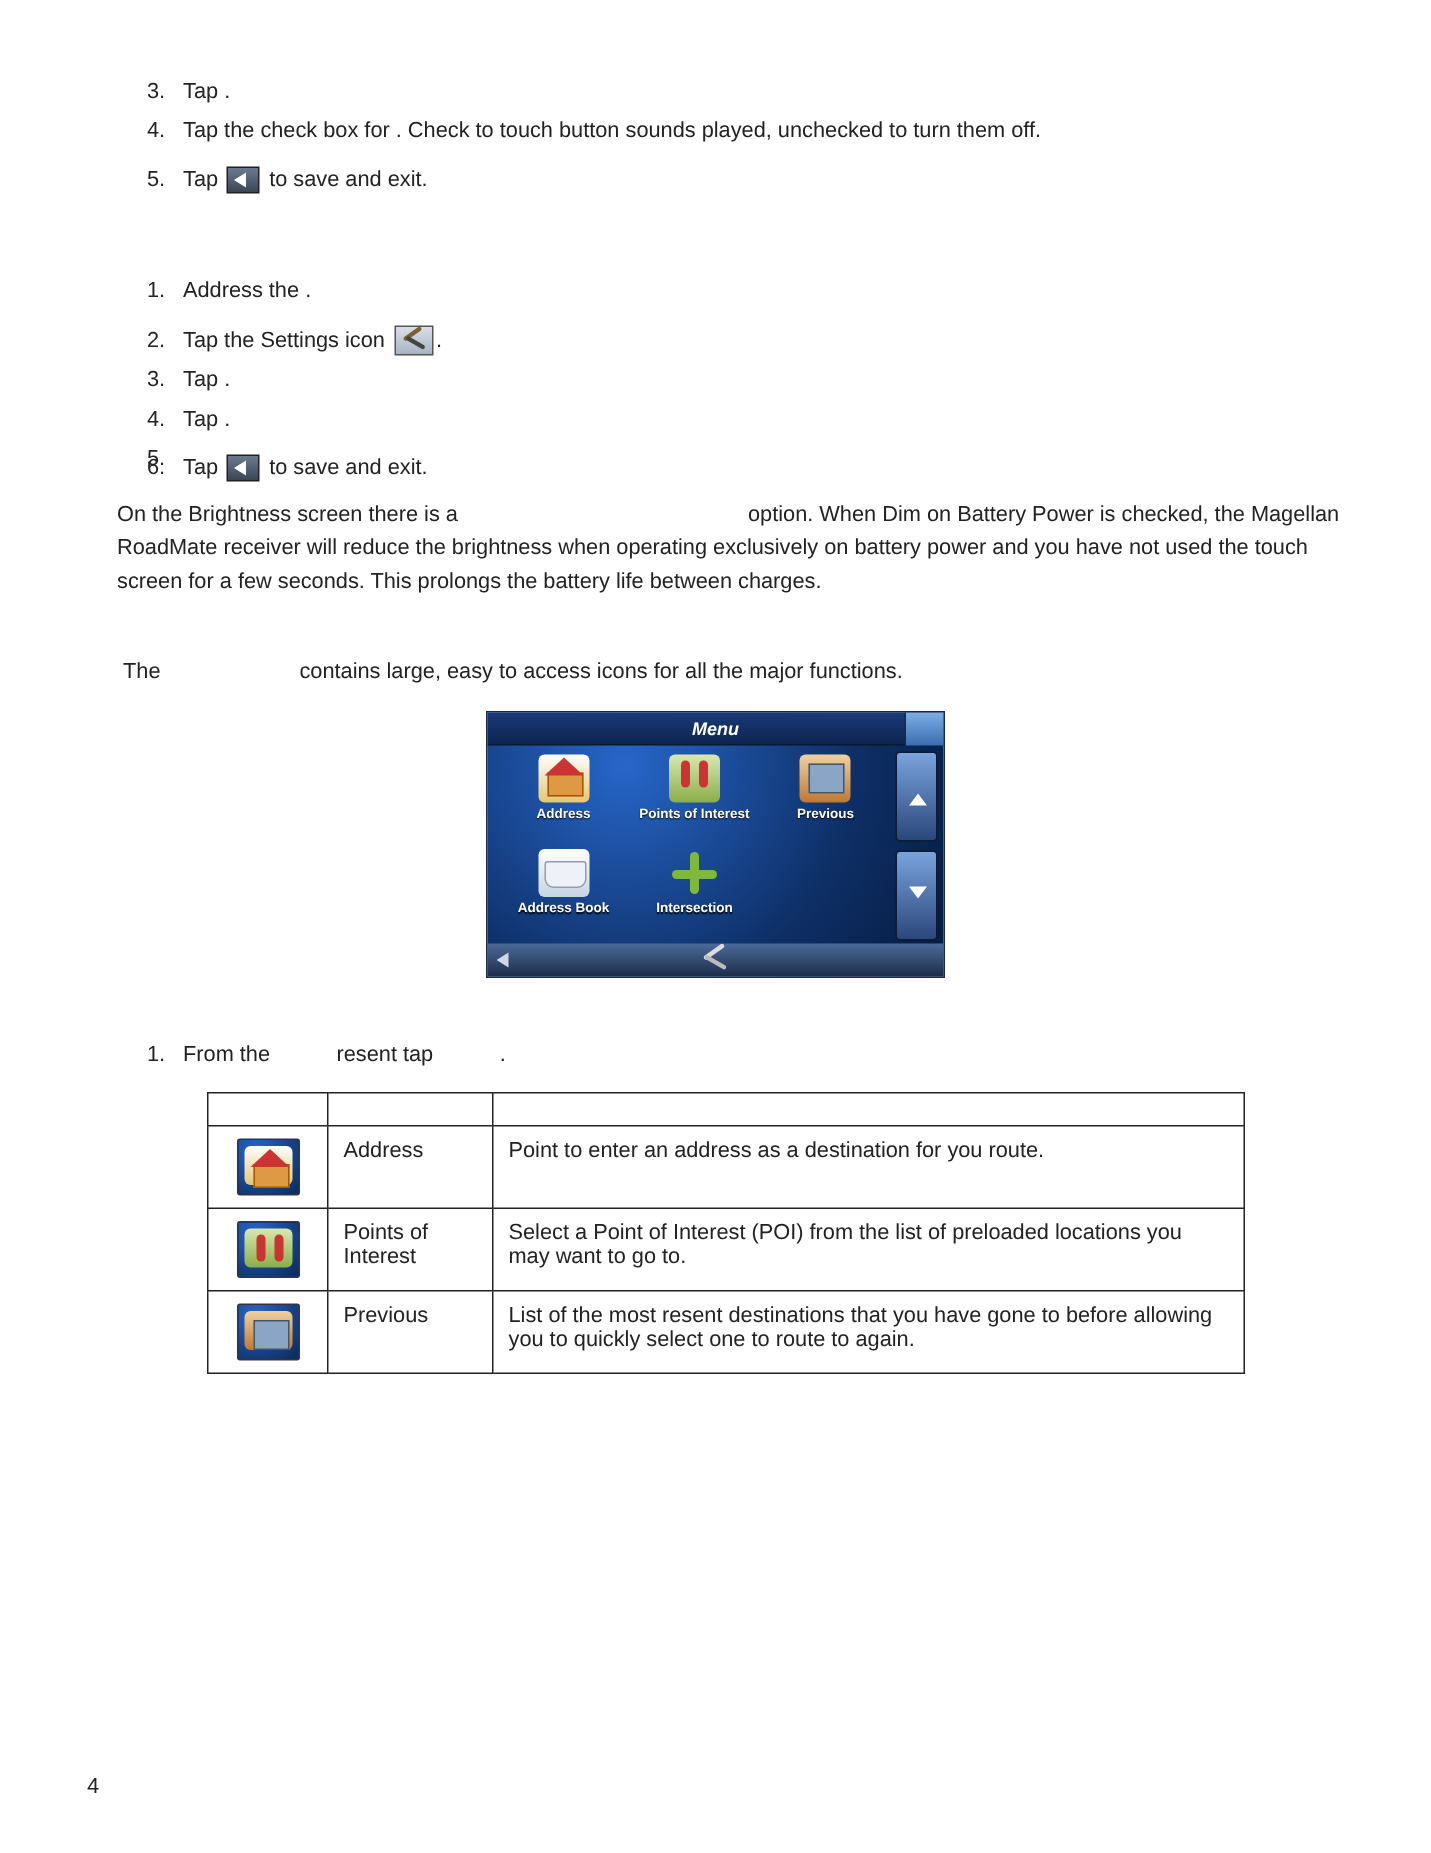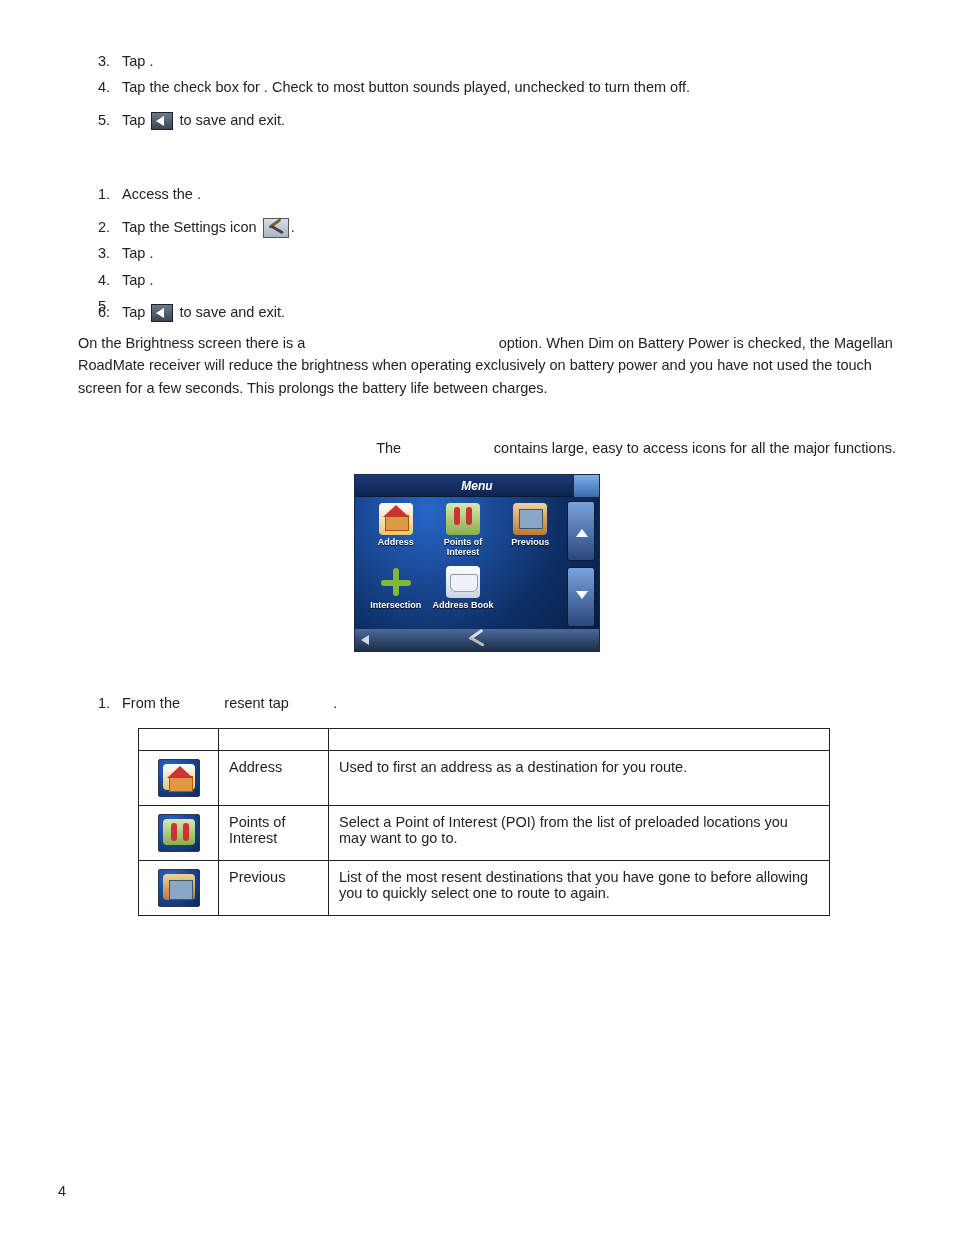--- a/index.html
+++ b/index.html
@@ -54,21 +54,21 @@
     content:""; position:absolute; left:6px; top:9px; width:14px; height:3px; background:#444; transform:rotate(30deg); border-radius:2px;
   }
   .para { 
     line-height:1.55; 
     margin: 8px 0 0 24px; 
   }
   .section-gap { height: 30px; }
 
   
   .menu-shot {
-    width: 246px; height: 178px; margin: 14px auto 0 auto;
+    width: 306px; height: 178px; margin: 14px auto 0 auto;
     background: radial-gradient(circle at 30% 20%, #2766c9 0%, #0e2f66 60%, #041a3e 100%);
     border:1px solid #1a2a40; position:relative; overflow:hidden;
     color:#fff; font-size:9px;
   }
   .menu-titlebar{
     height:22px; background: linear-gradient(#1a3a78,#0d2450);
     text-align:center; line-height:22px; font-size:12px; font-weight:bold;
     font-style: italic;
     border-bottom:1px solid #0a1830;
   }
@@ -138,64 +138,64 @@
   .tbl-ico .inner{position:absolute;inset:4px;}
   .pageno { position:absolute; left:58px; bottom:36px; font-size:14.5px;}
 </style>
 </head>
 <body>
 
 <div class="page">
 
 <ol class="ol">
   <li><span class="num">3.</span><span>Tap </span><span>          .</span></li>
-  <li><span class="num">4.</span><span>Tap the check box for </span><span>                          </span><span>.  Check to most button sounds played, unchecked to turn them off.</span></li>
+  <li><span class="num">4.</span><span>Tap the check box for </span><span>                          </span><span>.  Check to touch button sounds played, unchecked to turn them off.</span></li>
   <li class="gap-top"><span class="num">5.</span><span>Tap </span><span class="back-icon"></span><span> to save and exit.</span></li>
 </ol>
 
 <div class="big-gap"></div>
 
 <ol class="ol">
-  <li><span class="num">1.</span><span>Access the </span><span>                .</span></li>
+  <li><span class="num">1.</span><span>Address the </span><span>                .</span></li>
   <li class="gap-top"><span class="num">2.</span><span>Tap the Settings icon </span><span class="settings-icon"></span><span>.</span></li>
   <li><span class="num">3.</span><span>Tap </span><span>          .</span></li>
   <li><span class="num">4.</span><span>Tap </span><span>              .</span></li>
   <li><span class="num">5.</span></li>
   <li class="gap-top"><span class="num">6.</span><span>Tap </span><span class="back-icon"></span><span> to save and exit.</span></li>
 </ol>
 
 <p class="para" style="white-space:pre-wrap;margin-left:20px;">On the Brightness screen there is a                                                option. When Dim on Battery Power is checked, the Magellan RoadMate receiver will reduce the brightness when operating exclusively on battery power and you have not used the touch screen for a few seconds. This prolongs the battery life between charges.</p>
 
 <div class="section-gap"></div>
 
-<p class="para" style="white-space:pre-wrap;text-align:right;">The                       contains large, easy to access icons for all the major functions.</p>
+<p class="para" style="white-space:pre-wrap;">The                       contains large, easy to access icons for all the major functions.</p>
 
 <div class="menu-shot">
   <div class="menu-titlebar">Menu</div>
   <div class="menu-batt"></div>
   <div class="menu-grid">
     <div class="menu-cell">
           <div class="menu-ico mi-house"></div>
           <div class="menu-label">Address</div>
         </div>
     <div class="menu-cell">
           <div class="menu-ico mi-poi"></div>
           <div class="menu-label">Points of Interest</div>
         </div>
     <div class="menu-cell">
           <div class="menu-ico mi-prev"></div>
           <div class="menu-label">Previous</div>
         </div>
     <div class="menu-cell">
+          <div class="menu-ico mi-book"></div>
+          <div class="menu-label">Address Book</div>
+        </div>
+    <div class="menu-cell">
           <div class="menu-ico mi-inter"></div>
           <div class="menu-label">Intersection</div>
-        </div>
-    <div class="menu-cell">
-          <div class="menu-ico mi-book"></div>
-          <div class="menu-label">Address Book</div>
         </div>
   </div>
   <div class="menu-side">
     <div class="side-btn up"></div>
     <div class="side-btn down"></div>
   </div>
   <div class="menu-bottom">
     <div class="tri"></div>
     <div class="tool"></div>
   </div>
@@ -215,21 +215,21 @@
           <td class="namecell"></td>
           <td></td>
         </tr>
   <tr>
     <td class="iconcell">
             <div class="tbl-ico">
               <div class="inner mi-house menu-ico" style="width:auto;height:auto;"></div>
             </div>
           </td>
     <td class="namecell">Address</td>
-    <td>Used to first an address as a destination for you route.</td>
+    <td>Point to enter an address as a destination for you route.</td>
   </tr>
   <tr>
     <td class="iconcell">
             <div class="tbl-ico">
               <div class="inner mi-poi menu-ico" style="width:auto;height:auto;"></div>
             </div>
           </td>
     <td class="namecell">Points of Interest</td>
     <td>Select a Point of Interest (POI) from the list of preloaded locations you may want to go to.</td>
   </tr>

